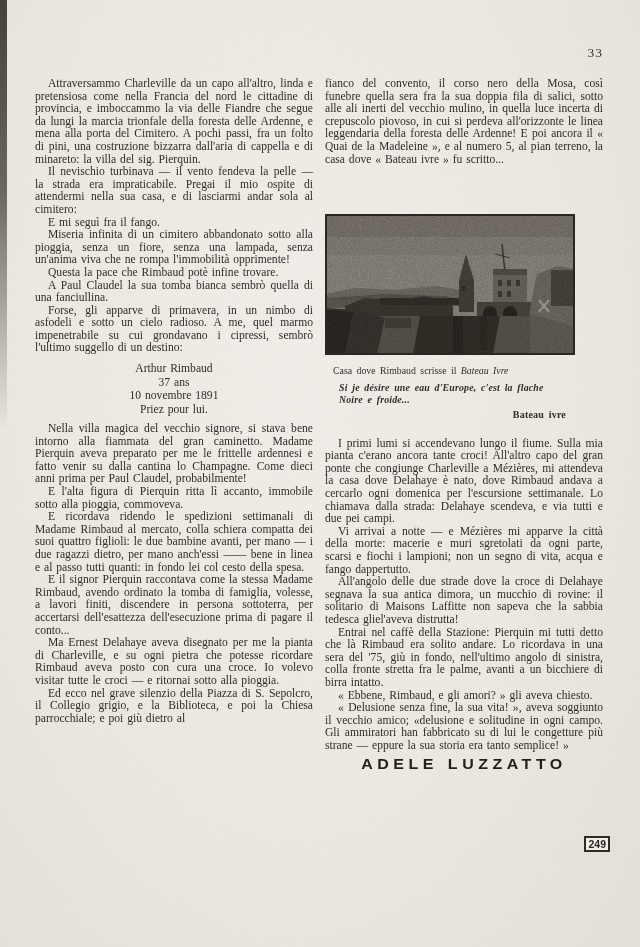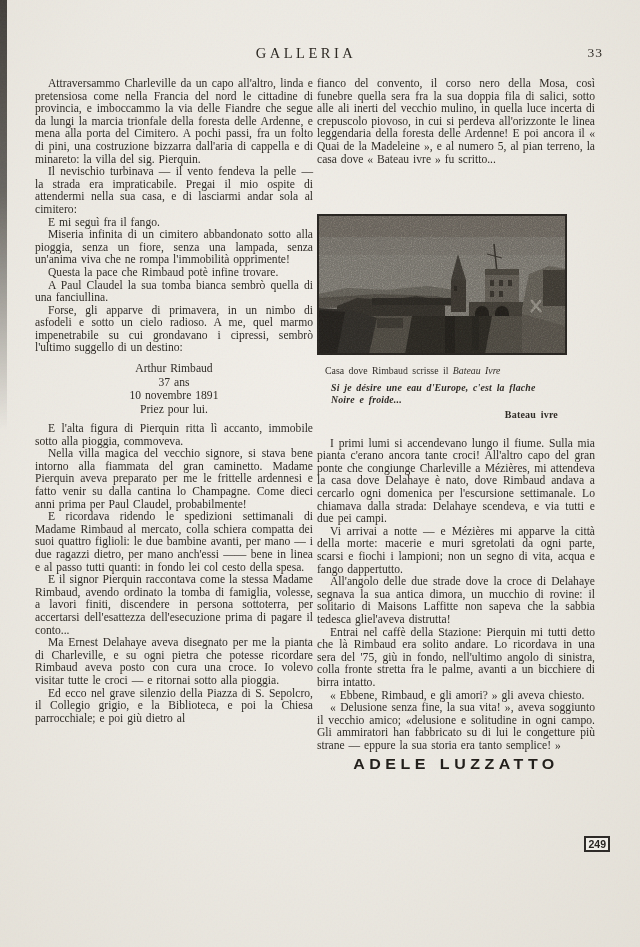--- a/index.html
+++ b/index.html
@@ -11,21 +11,21 @@
   .edge-shadow{
     position:absolute;left:0;top:0;width:7px;height:430px;
     background:linear-gradient(to bottom, rgba(35,32,28,.85) 0%, rgba(35,32,28,.65) 45%, rgba(35,32,28,.25) 78%, rgba(35,32,28,0) 100%);
     filter:blur(.6px);
   }
   .header-title{
     position:absolute;top:45px;left:0;width:612px;text-align:center;
     font-size:14.5px;letter-spacing:3.5px;color:#2a2620;
   }
   .pagenum{position:absolute;top:45px;right:37px;font-size:13.5px;letter-spacing:1px;}
-  .cols{position:absolute;top:78px;left:35px;display:flex;gap:4px;}
+  .cols{position:absolute;top:78px;left:35px;display:flex;gap:12px;}
   .col{width:278px;text-align:justify;font-size:11.6px;line-height:12.6px;word-spacing:1px;}
   .col p{margin:0;text-indent:13px;}
   .col p.noindent{text-indent:0;}
   .epitaph{ text-align:center;margin:7px 0;line-height:13.5px;}
   .epitaph div{text-indent:0;}
   figure.photo{margin:43px 0 12px -5px;width:247px;padding:5px;}
   .photo svg{display:block;}
   .caption{font-size:9.8px;line-height:12px;margin-top:10px;padding-left:8px;text-align:left;text-indent:0;word-spacing:2px;}
   .caption .ital{font-style:italic;}
   .quote{font-size:9.8px;font-weight:bold;font-style:italic;padding-left:14px;line-height:11.5px;margin-top:5px;letter-spacing:.2px;text-align:left;word-spacing:2px;}
@@ -41,43 +41,42 @@
   }
   .noise{position:absolute;inset:0;pointer-events:none;opacity:.055;}
 </style>
 </head>
 <body>
 
 <div class="page">
 
   <div class="edge-shadow"></div>
 
-  <div class="header-title">GALLERIA</div>
   <div class="pagenum">33</div>
 
   <div class="cols">
 
     <div class="col">
       <p>Attraversammo Charleville da un capo all'altro, linda e pretensiosa come nella Francia del nord le cittadine di provincia, e imboccammo la via delle Fiandre che segue da lungi la marcia trionfale della foresta delle Ardenne, e mena alla porta del Cimitero. A pochi passi, fra un folto di pini, una costruzione bizzarra dall'aria di cappella e di minareto: la villa del sig. Pierquin.</p>
       <p>Il nevischio turbinava — il vento fendeva la pelle — la strada era impraticabile. Pregai il mio ospite di attendermi nella sua casa, e di lasciarmi andar sola al cimitero:</p>
       <p>E mi seguì fra il fango.</p>
       <p>Miseria infinita di un cimitero abbandonato sotto alla pioggia, senza un fiore, senza una lampada, senza un'anima viva che ne rompa l'immobilità opprimente!</p>
       <p>Questa la pace che Rimbaud potè infine trovare.</p>
       <p>A Paul Claudel la sua tomba bianca sembrò quella di una fanciullina.</p>
       <p>Forse, gli apparve di primavera, in un nimbo di asfodeli e sotto un cielo radioso. A me, quel marmo impenetrabile su cui grondavano i cipressi, sembrò l'ultimo suggello di un destino:</p>
 
       <div class="epitaph">
         <div>Arthur Rimbaud</div>
         <div>37 ans</div>
         <div>10 novembre 1891</div>
         <div>Priez pour lui.</div>
       </div>
 
+      <p>Nella villa magica del vecchio signore, si stava bene intorno alla fiammata del gran caminetto. Madame Pierquin aveva preparato per me le frittelle ardennesi e fatto venir su dalla cantina lo Champagne. Come dieci anni prima per Paul Claudel, probabilmente!</p>
       <p>E l'alta figura di Pierquin ritta lì accanto, immobile sotto alla pioggia, commoveva.</p>
-      <p>Nella villa magica del vecchio signore, si stava bene intorno alla fiammata del gran caminetto. Madame Pierquin aveva preparato per me le frittelle ardennesi e fatto venir su dalla cantina lo Champagne. Come dieci anni prima per Paul Claudel, probabilmente!</p>
       <p>E ricordava ridendo le spedizioni settimanali di Madame Rimbaud al mercato, colla schiera compatta dei suoi quattro figlioli: le due bambine avanti, per mano — i due ragazzi dietro, per mano anch'essi —— bene in linea e al passo tutti quanti: in fondo lei col cesto della spesa.</p>
       <p>E il signor Pierquin raccontava come la stessa Madame Rimbaud, avendo ordinato la tomba di famiglia, volesse, a lavori finiti, discendere in persona sottoterra, per accertarsi dell'esattezza dell'esecuzione prima di pagare il conto...</p>
       <p>Ma Ernest Delahaye aveva disegnato per me la pianta di Charleville, e su ogni pietra che potesse ricordare Rimbaud aveva posto con cura una croce. Io volevo visitar tutte le croci — e ritornai sotto alla pioggia.</p>
       <p>Ed ecco nel grave silenzio della Piazza di S. Sepolcro, il Collegio grigio, e la Biblioteca, e poi la Chiesa parrocchiale; e poi giù dietro al</p>
     </div>
 
     <div class="col">
       <p class="noindent">fianco del convento, il corso nero della Mosa, così funebre quella sera fra la sua doppia fila di salici, sotto alle ali inerti del vecchio mulino, in quella luce incerta di crepuscolo piovoso, in cui si perdeva all'orizzonte le linea leggendaria della foresta delle Ardenne! E poi ancora il « Quai de la Madeleine », e al numero 5, al pian terreno, la casa dove « Bateau ivre » fu scritto...</p>
 
       <figure class="photo">

